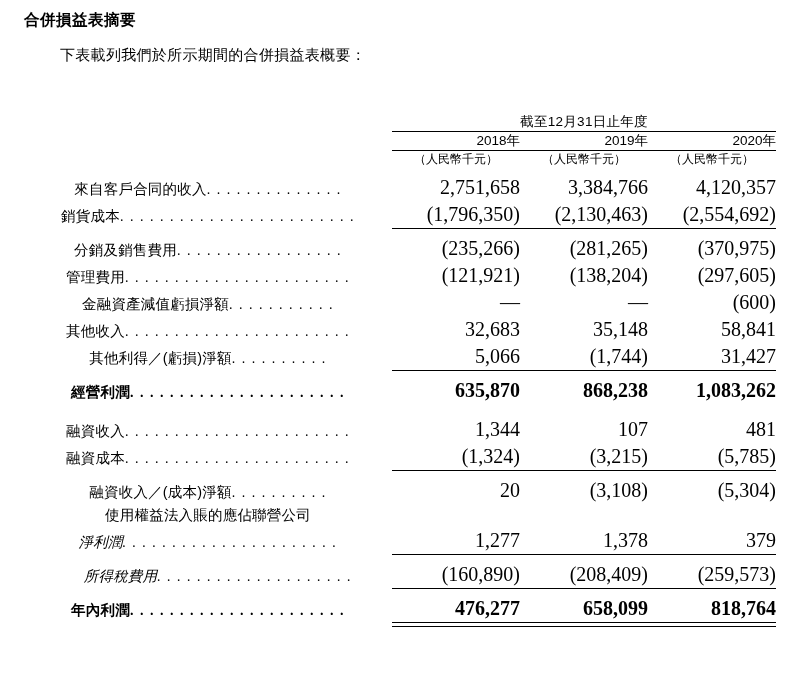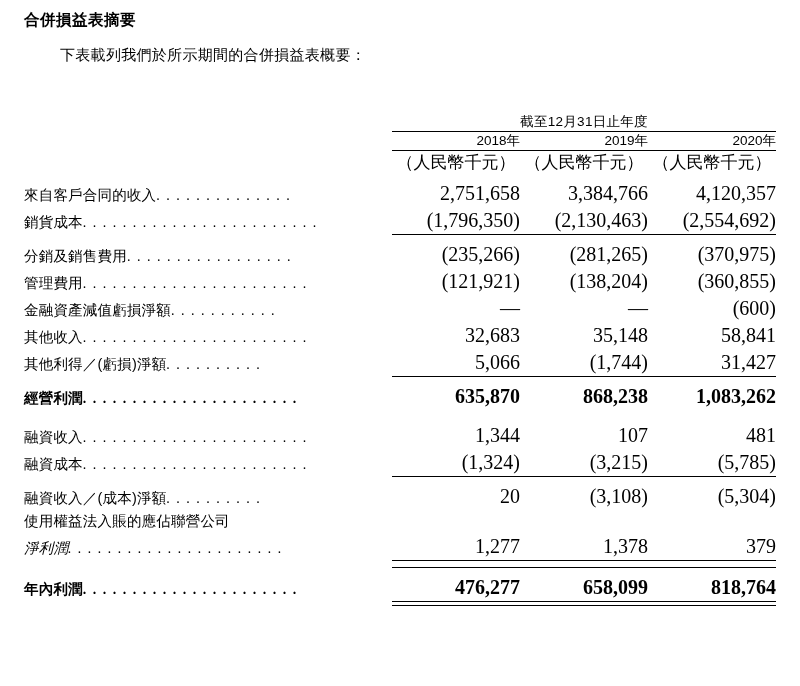--- a/index.html
+++ b/index.html
@@ -74,39 +74,39 @@
     text-align: right;
     font-family: "Liberation Sans", "DejaVu Sans", sans-serif;
     font-size: 13.5px;
     font-weight: bold;
     padding-top: 4px;
     padding-bottom: 3px;
   }
   .unit {
     text-align: center;
     font-family: "Liberation Sans", "DejaVu Sans", sans-serif;
-    font-size: 17px;
+    font-size: 12px;
     padding-top: 3px;
     padding-bottom: 4px;
   }
   .rule-under-yr td.u {
     border-bottom: 1px solid #000;
     height: 0;
     line-height: 0;
     font-size: 0;
   }
   .num {
     text-align: right;
     font-family: "Liberation Serif", "DejaVu Serif", serif;
     font-size: 20px;
     padding-right: 10px;
     white-space: nowrap;
   }
   .lbl {
-    text-align: left;
+    text-align: center;
     font-family: "Liberation Sans", "DejaVu Sans", sans-serif;
     font-size: 14.5px;
     white-space: nowrap;
     letter-spacing: 0.2px;
   }
   .lbl .dots {
     font-family: "Liberation Serif", "DejaVu Serif", serif;
     letter-spacing: 1.5px;
     font-size: 14px;
   }
@@ -214,21 +214,21 @@
         <td class="lbl indent1"><span>分銷及銷售費用</span><span class="dots">. . . . . . . . . . . . . . . . .</span></td>
         <td class="num">(235,266)</td>
         <td class="num">(281,265)</td>
         <td class="num">(370,975)</td>
       </tr>
 
       <tr class="data">
         <td class="lbl indent1"><span>管理費用</span><span class="dots">. . . . . . . . . . . . . . . . . . . . . . .</span></td>
         <td class="num">(121,921)</td>
         <td class="num">(138,204)</td>
-        <td class="num">(360,855)</td>
+        <td class="num">(297,605)</td>
       </tr>
 
       <tr class="data">
         <td class="lbl indent1"><span>金融資產減值虧損淨額</span><span class="dots">. . . . . . . . . . .</span></td>
         <td class="num">—</td>
         <td class="num">—</td>
         <td class="num">(600)</td>
       </tr>
 
       <tr class="data">
@@ -315,20 +315,26 @@
         <td></td>
         <td class="u"></td>
         <td class="u"></td>
         <td class="u"></td>
       </tr>
       <tr class="spacer-sm">
           <td colspan="4"></td>
         </tr>
 
 
+      <tr class="data">
+        <td class="lbl indent2" style="padding-left:20px"><span>所得稅費用</span><span class="dots">. . . . . . . . . . . . . . . . . . . .</span></td>
+        <td class="num">(160,890)</td>
+        <td class="num">(208,409)</td>
+        <td class="num">(259,573)</td>
+      </tr>
 
       <tr class="sub-rule">
         <td></td>
         <td class="u"></td>
         <td class="u"></td>
         <td class="u"></td>
       </tr>
       <tr class="spacer-sm">
           <td colspan="4"></td>
         </tr>

